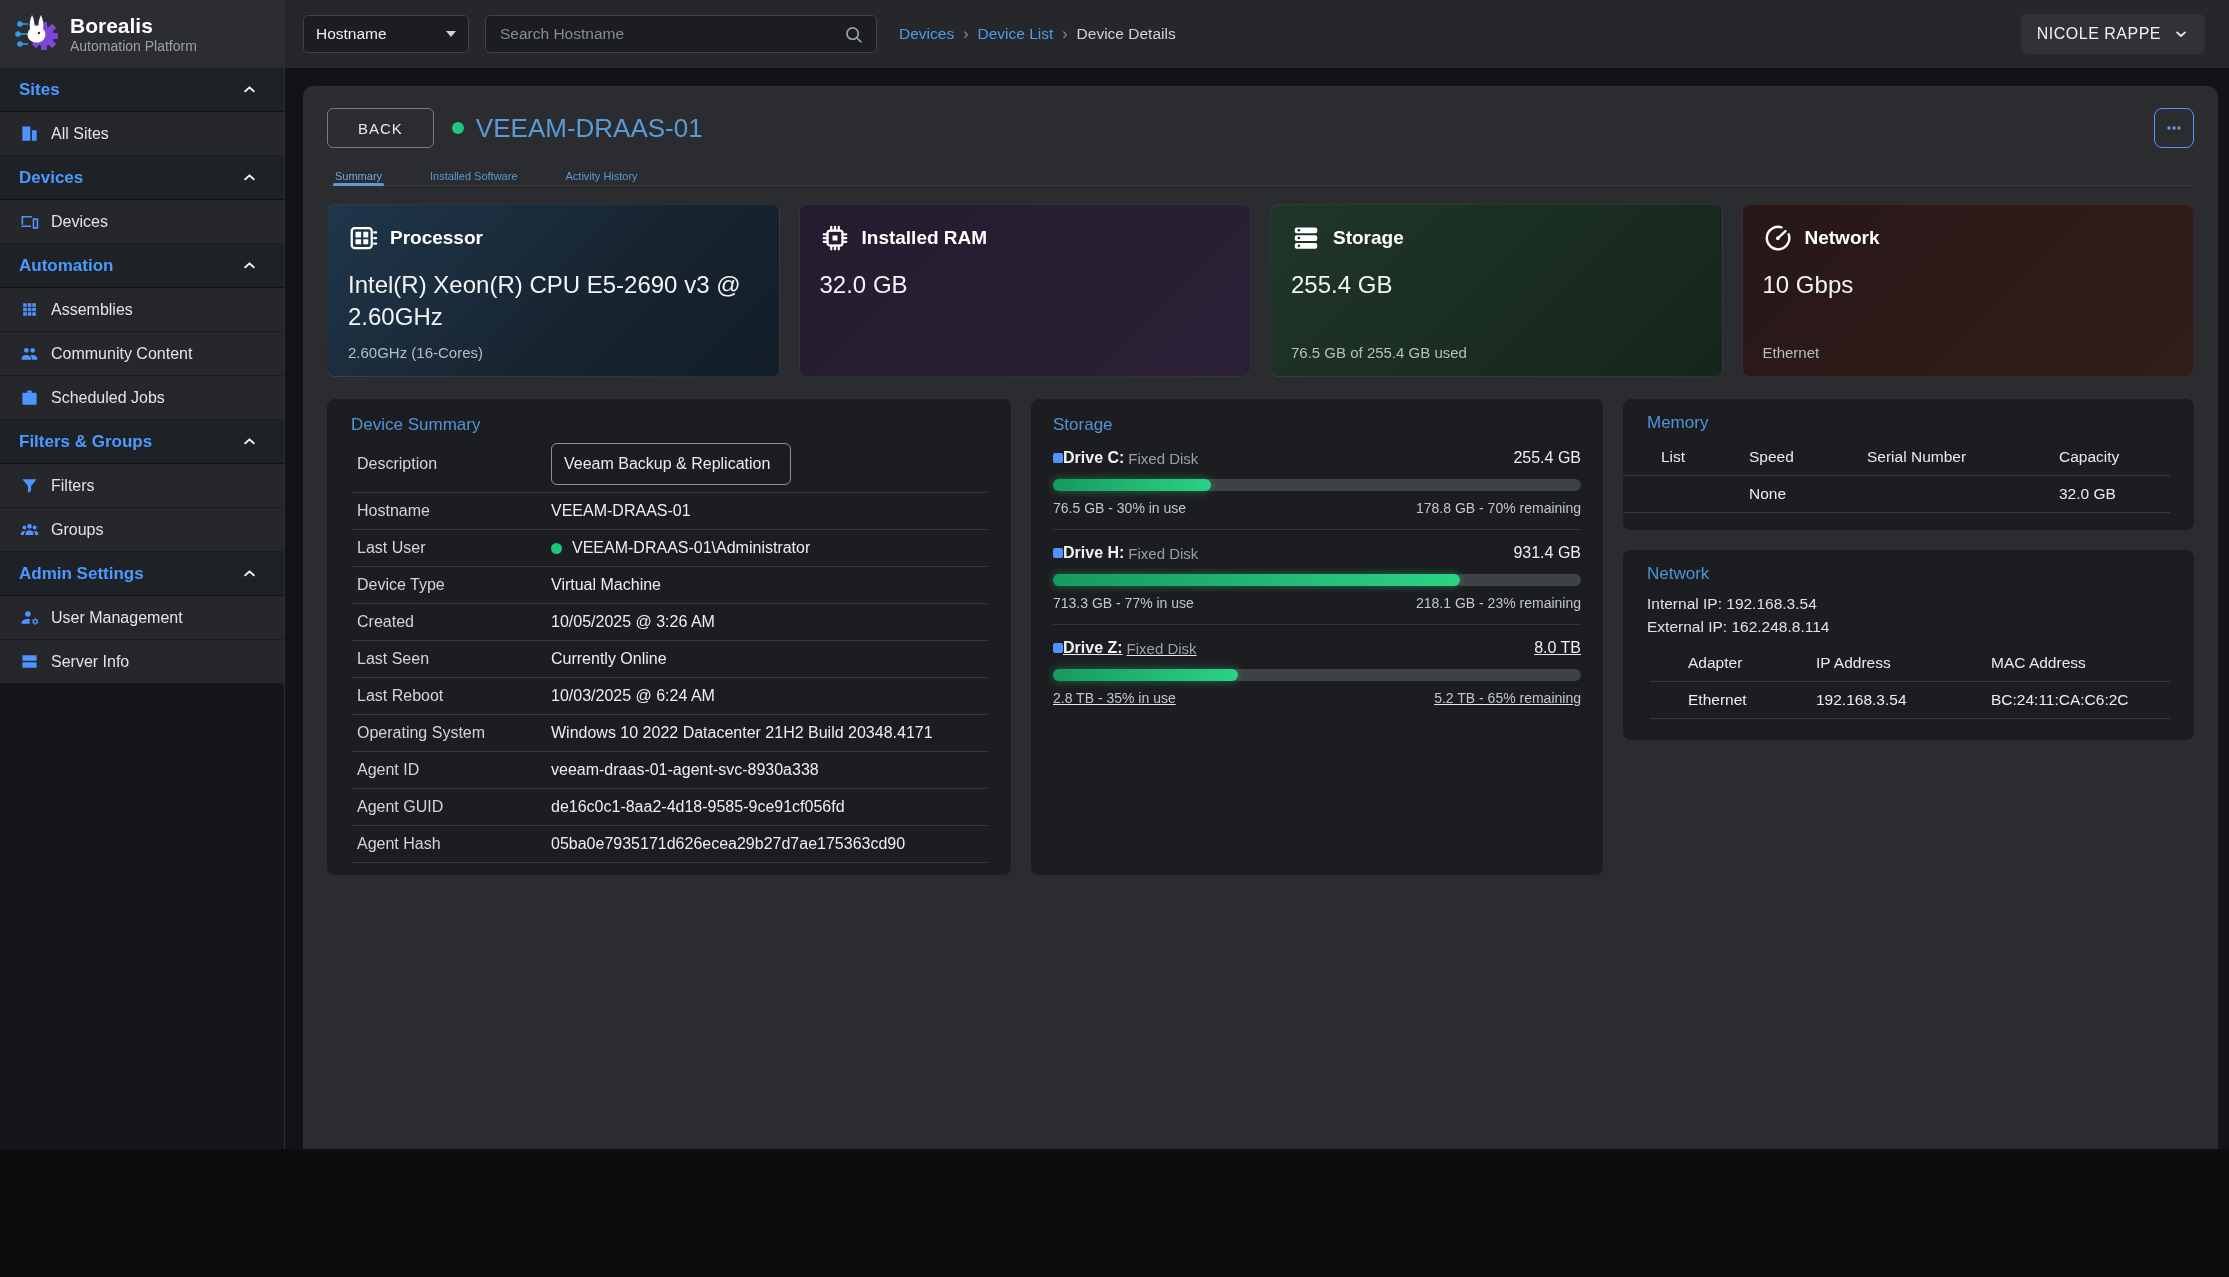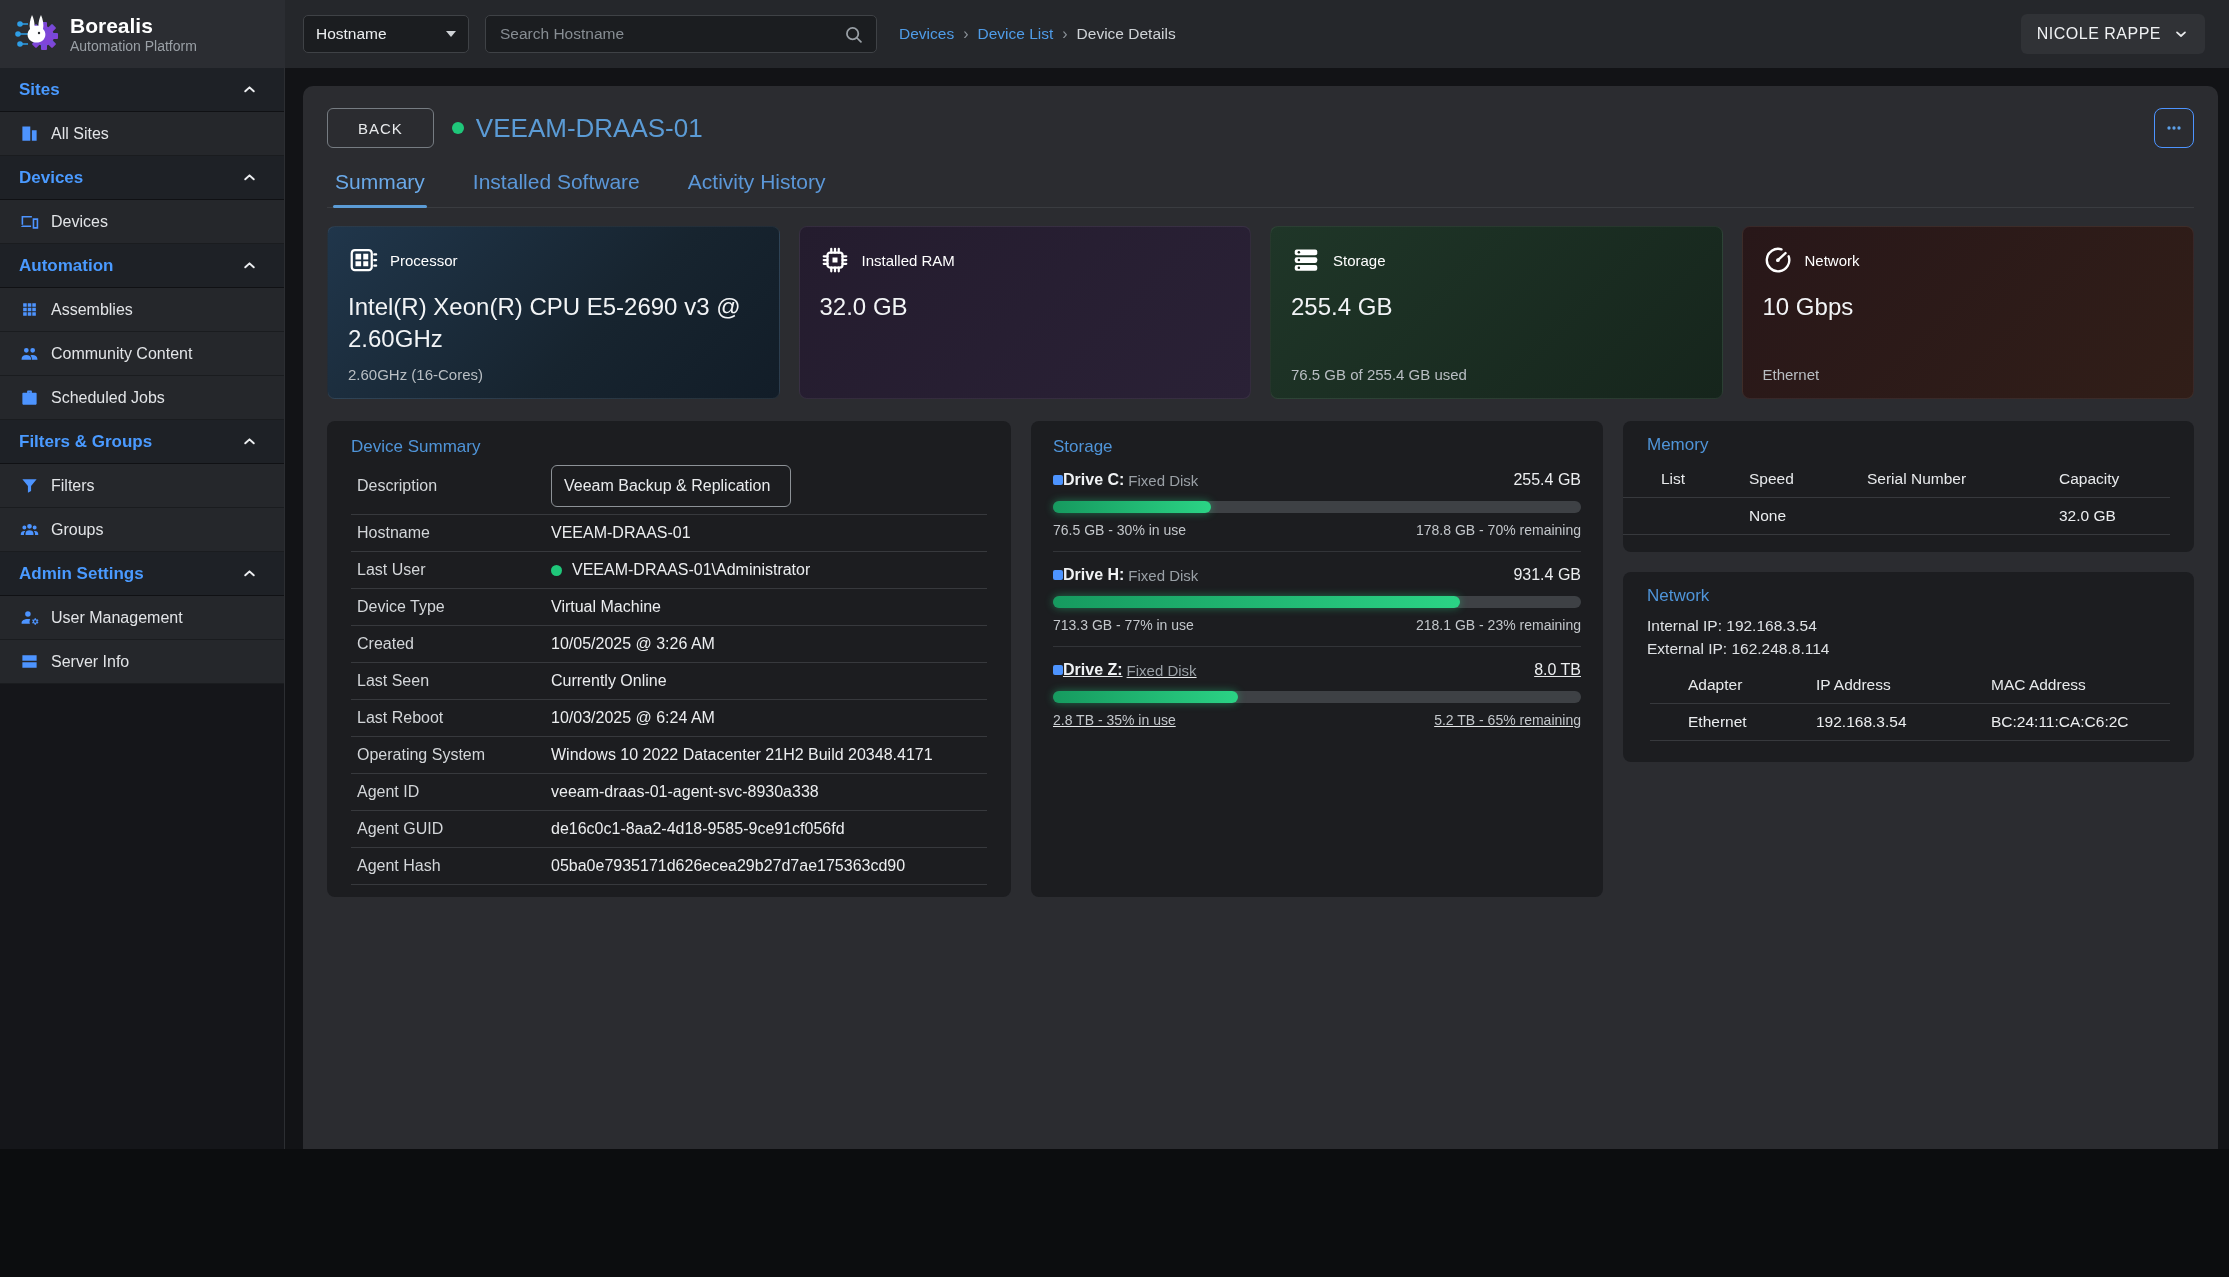--- a/index.html
+++ b/index.html
@@ -49,34 +49,34 @@
   .dev-header{display:flex;align-items:center;gap:18px;margin-top:2px;}
   .back-btn{height:40px;padding:0 30px;border:1px solid #767c82;border-radius:6px;background:transparent;
     color:#e8eaec;font-size:15px;letter-spacing:1px;font-family:"Liberation Sans",sans-serif;cursor:pointer;}
   .status-dot{width:12px;height:12px;border-radius:50%;background:#1fc77a;}
   .device-title{font-size:26px;color:#5b9bd5;margin-left:-6px;}
   .more-btn{margin-left:auto;width:40px;height:40px;border:1.5px solid #4d94ff;border-radius:8px;background:transparent;
     display:flex;align-items:center;justify-content:center;cursor:pointer;}
   .more-icon{width:20px;height:20px;color:#5da0e8;}
 
   .tabs{display:flex;gap:44px;margin-top:16px;padding:0 6px;border-bottom:1px solid #3a3c40;}
-  .tab{font-size:21px;color:#5b97d8;padding:6px 2px 13px;position:relative;cursor:pointer;}
+  .tab{font-size:11px;color:#5b97d8;padding:6px 2px 3px;position:relative;cursor:pointer;}
   .tab[data-active]{color:#6aa9e8;}
   .tab[data-active]::after{content:"";position:absolute;left:0;right:0;bottom:-1px;height:3px;background:#5b9bd5;border-radius:2px;}
 
   
   .cards{display:flex;gap:19px;margin-top:18px;}
   .stat-card{flex:1;height:173px;border-radius:8px;padding:18px 20px;position:relative;border:1px solid rgba(255,255,255,.07);}
   .stat-card[data-theme="processor"]{background:linear-gradient(135deg,#20364b 0%,#17242f 60%,#121d28 100%);}
   .stat-card[data-theme="ram"]{background:linear-gradient(135deg,#241c2e 0%,#2a2136 100%);}
   .stat-card[data-theme="storage"]{background:linear-gradient(135deg,#1f3628 0%,#16251c 100%);}
   .stat-card[data-theme="network"]{background:linear-gradient(135deg,#281719 0%,#311e18 100%);}
   .card-head{display:flex;align-items:center;gap:12px;}
   .card-icon{width:30px;height:30px;color:#ffffff;flex-shrink:0;}
-  .card-title{font-size:15px;font-weight:normal;color:#ffffff;text-align:right;}
+  .card-title{font-size:19px;font-weight:bold;color:#ffffff;text-align:right;}
   .card-value{margin-top:16px;font-size:24px;color:#f2f4f6;line-height:1.35;max-width:430px;}
   .card-sub{position:absolute;left:20px;bottom:15px;font-size:15px;color:#b9bec3;}
 
   
   .panels{display:flex;gap:20px;margin-top:22px;align-items:flex-start;}
   .panel{background:#1c1d20;border-radius:8px;}
   .panel-title{font-size:17px;color:#4f94d8;}
 
   .summary-panel{flex:0 0 684px;height:476px;padding:16px 24px;}
   .sum-row{display:flex;align-items:center;min-height:37px;border-bottom:1px solid #37393d;font-size:16px;}

